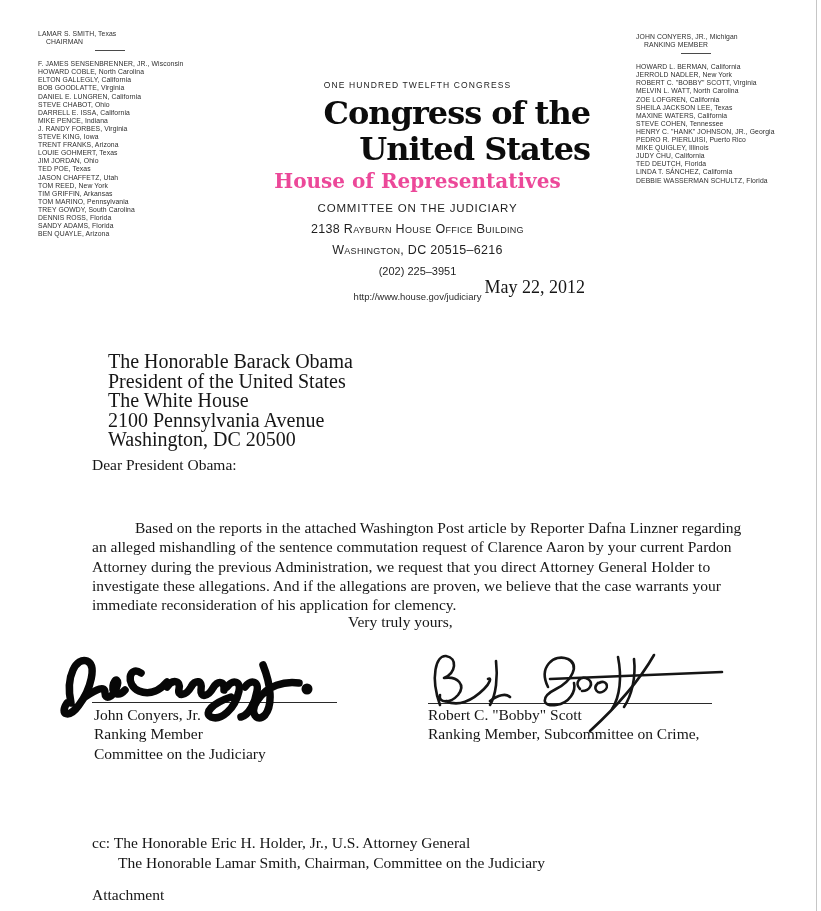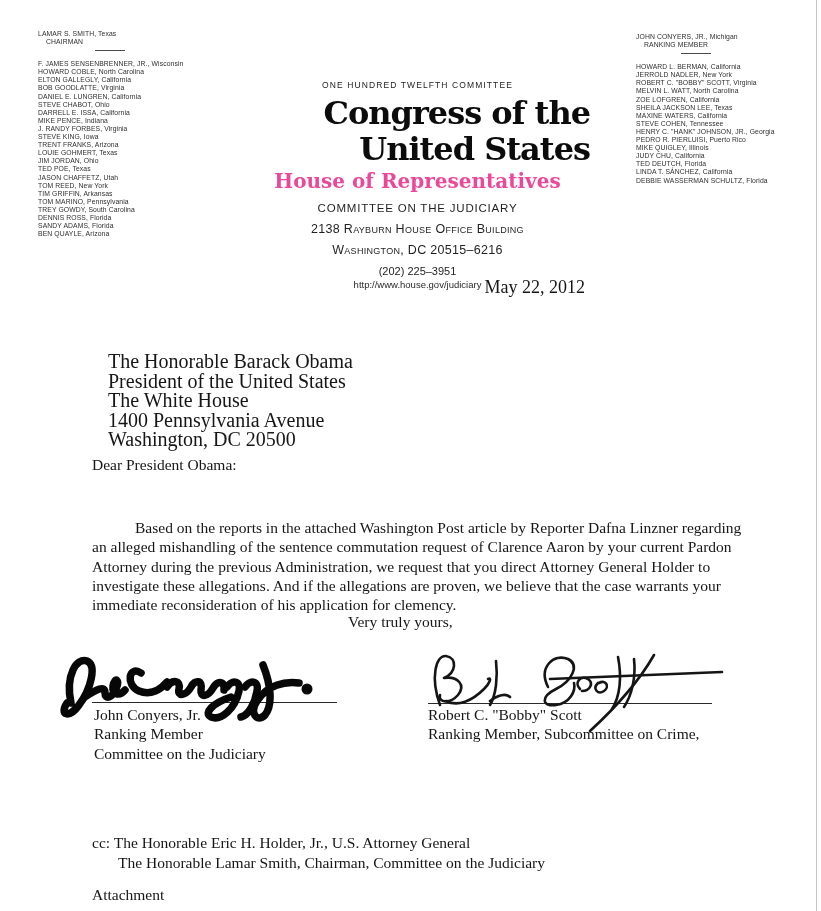--- a/index.html
+++ b/index.html
@@ -22,21 +22,21 @@
   .m-congress{font-family:"Liberation Sans",sans-serif;font-size:8.5px;letter-spacing:1.1px;color:#222;}
   .m-title{font-family:"DejaVu Serif",serif;font-weight:700;font-size:32px;line-height:36px;
            margin-top:5px;letter-spacing:-1px;color:#0c0c0c;text-align:right;}
   .m-sub{font-family:"DejaVu Serif",serif;font-weight:700;font-size:20px;line-height:23px;
          margin-top:3px;color:#ec4899;}
   .m-comm{font-family:"Liberation Sans",sans-serif;font-size:11.5px;letter-spacing:.8px;margin-top:9px;color:#1f1f1f;}
   .m-addr{font-family:"Liberation Sans",sans-serif;font-variant:small-caps;font-size:12.5px;
           letter-spacing:.3px;margin-top:8px;color:#1f1f1f;}
   .m-addr2{margin-top:7px;}
   .m-phone{font-family:"Liberation Sans",sans-serif;font-size:11px;margin-top:8px;color:#1f1f1f;}
-  .m-web{font-family:"Liberation Sans",sans-serif;font-size:9.5px;margin-top:2px;color:#2a2a2a;}
+  .m-web{font-family:"Liberation Sans",sans-serif;font-size:9.5px;margin-top:14px;color:#2a2a2a;}
   .date{position:absolute;left:240px;top:277px;width:345px;text-align:right;font-size:18px;}
 
   
   .recipient{position:absolute;left:92px;top:352px;font-size:20px;line-height:19.5px;margin-left:16px;}
   .salutation{position:absolute;left:92px;top:456px;font-size:15.5px;}
   .body-par{position:absolute;left:92px;top:499px;width:662px;font-size:15.5px;
             line-height:19.3px;text-indent:43px;margin-top:19px;}
   .closing{position:absolute;left:348px;top:613px;font-size:15.5px;}
 
   
@@ -109,37 +109,37 @@
         <div>PEDRO R. PIERLUISI, Puerto Rico</div>
         <div>MIKE QUIGLEY, Illinois</div>
         <div>JUDY CHU, California</div>
         <div>TED DEUTCH, Florida</div>
         <div>LINDA T. SÁNCHEZ, California</div>
         <div>DEBBIE WASSERMAN SCHULTZ, Florida</div>
       </div>
   </div>
 
   <div class="masthead">
-    <div class="m-congress">ONE HUNDRED TWELFTH COMMITTEE</div>
+    <div class="m-congress">ONE HUNDRED TWELFTH CONGRESS</div>
     <div class="m-title">Congress of the United States</div>
     <div class="m-sub">House of Representatives</div>
     <div class="m-comm">COMMITTEE ON THE JUDICIARY</div>
     <div class="m-addr">2138 Rayburn House Office Building</div>
     <div class="m-addr m-addr2">Washington, DC 20515–6216</div>
     <div class="m-phone">(202) 225–3951</div>
     <div class="m-web">http://www.house.gov/judiciary</div>
   </div>
 
   <div class="date">May 22, 2012</div>
 
   <div class="recipient">
       <div>The Honorable Barack Obama</div>
       <div>President of the United States</div>
       <div>The White House</div>
-      <div>1400 Pennsylvania Avenue</div>
+      <div>2100 Pennsylvania Avenue</div>
       <div>Washington, DC 20500</div>
     </div>
   <div class="salutation">Dear President Obama:</div>
   <div class="body-par">Based on the reports in the attached Washington Post article by Reporter Dafna Linzner regarding an alleged mishandling of the sentence commutation request of Clarence Aaron by your current Pardon Attorney during the previous Administration, we request that you direct Attorney General Holder to investigate these allegations.  And if the allegations are proven, we believe that the case warrants your immediate reconsideration of his application for clemency.</div>
   <div class="closing">Very truly yours,</div>
 
   <svg class="sig-svg sig-left-svg" width="280" height="80" viewBox="0 0 280 80">
     <g fill="none" stroke="#070707" stroke-width="7.5" stroke-linecap="round" stroke-linejoin="round">
       <path d="M16,58 C10,30 22,12 32,16 C42,20 36,44 24,60 C14,74 4,70 12,58"></path>
       <path d="M30,52 C42,44 50,40 50,48 C50,55 57,53 61,44 C65,35 60,31 58,41 C57,49 64,52 70,45"></path>

